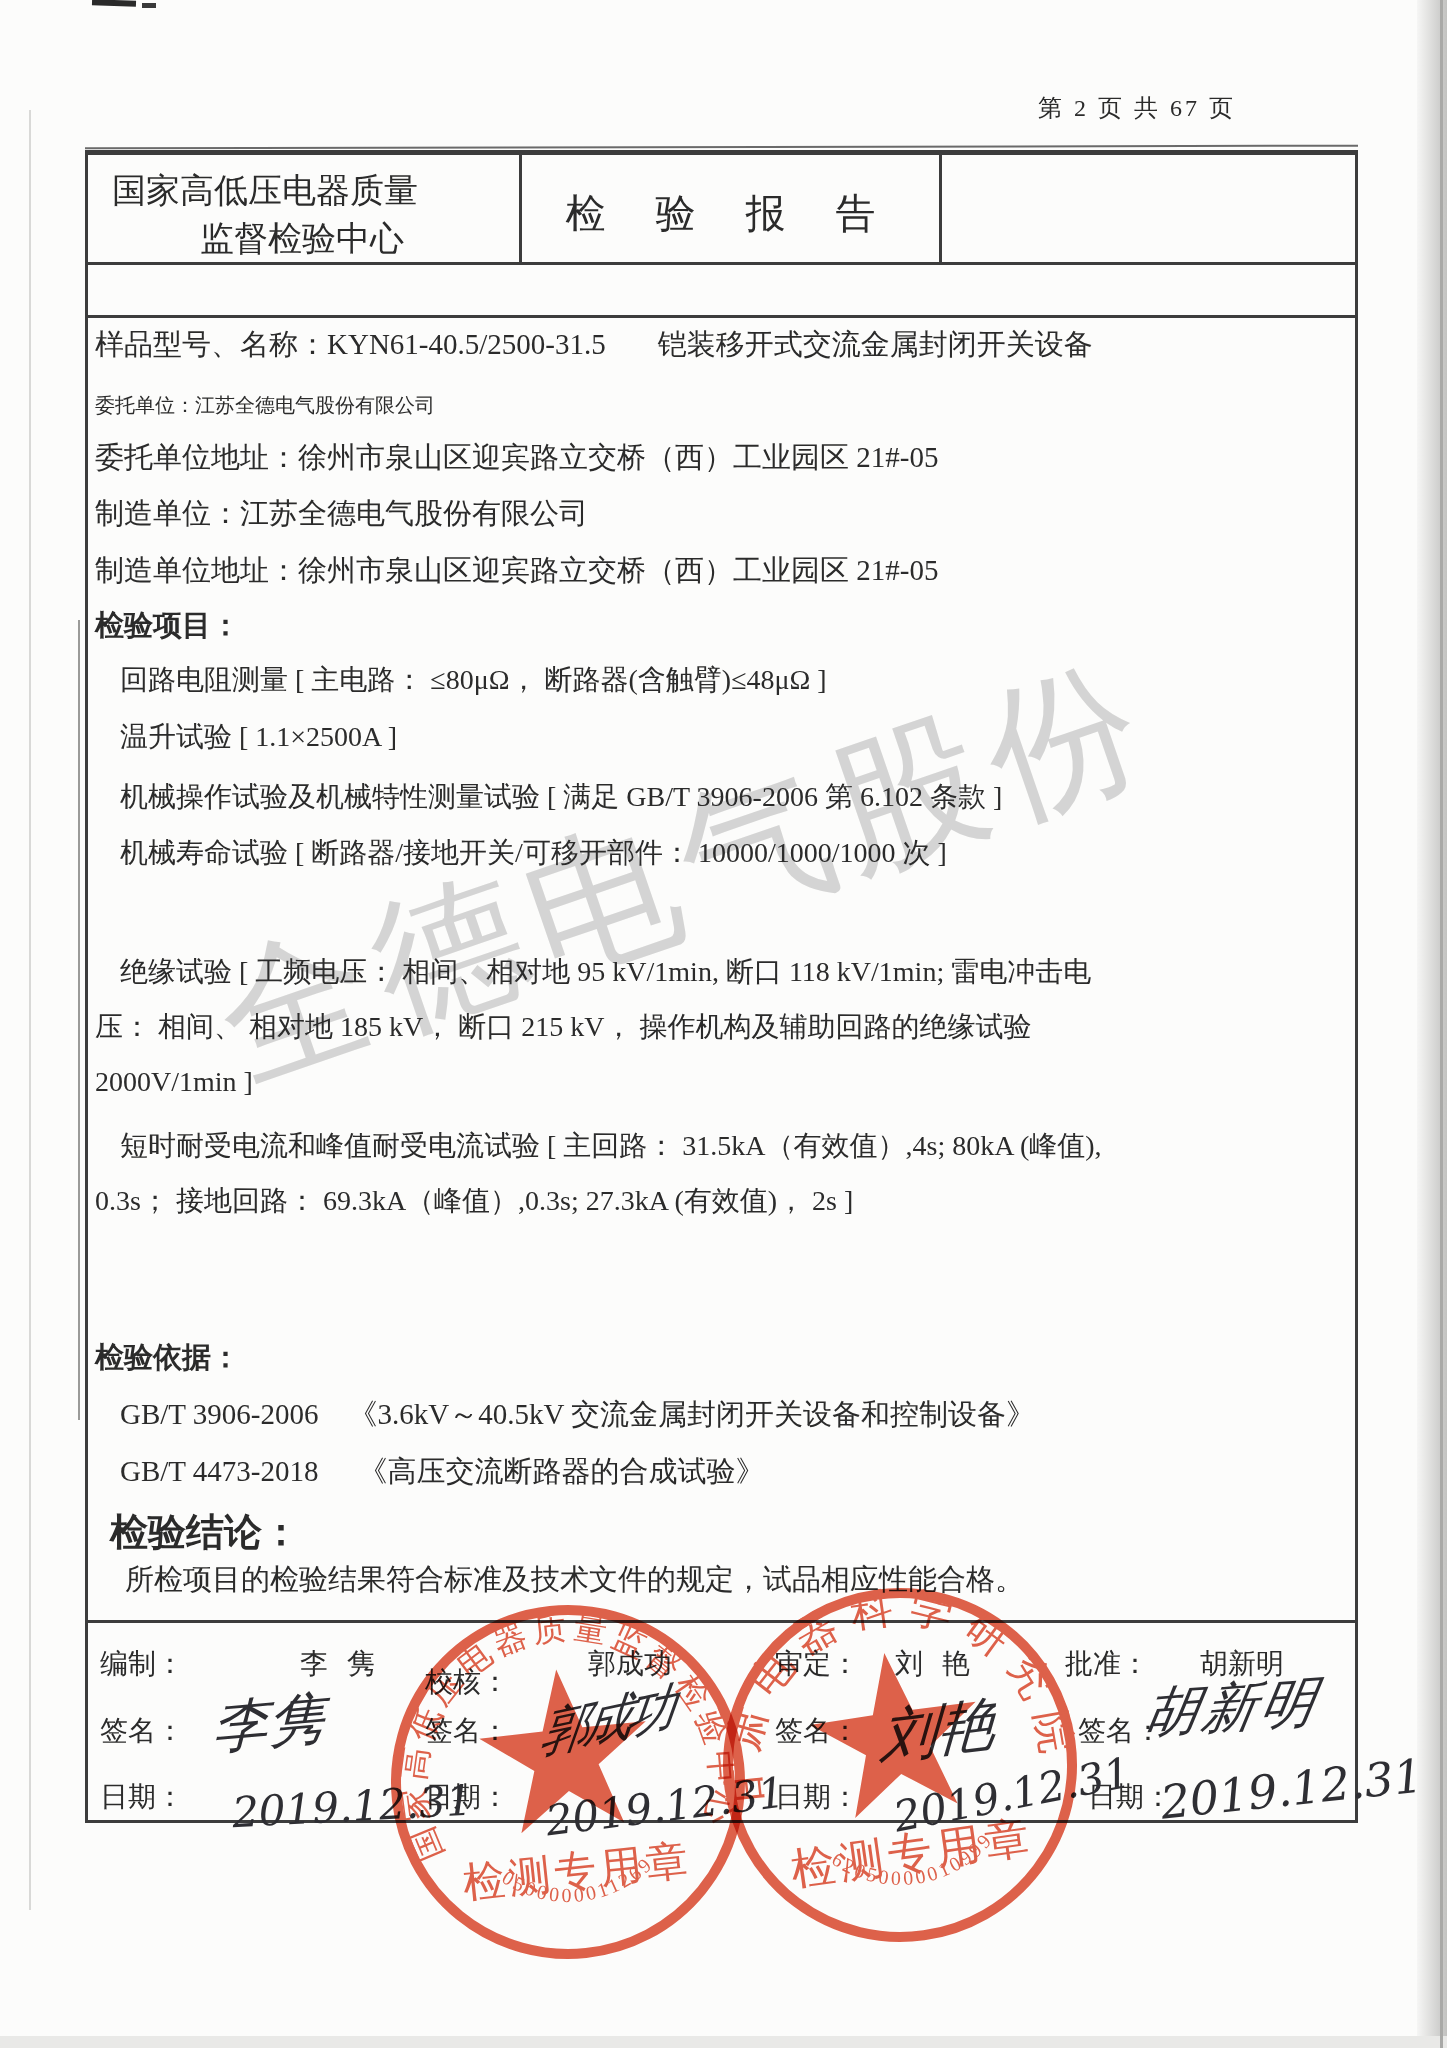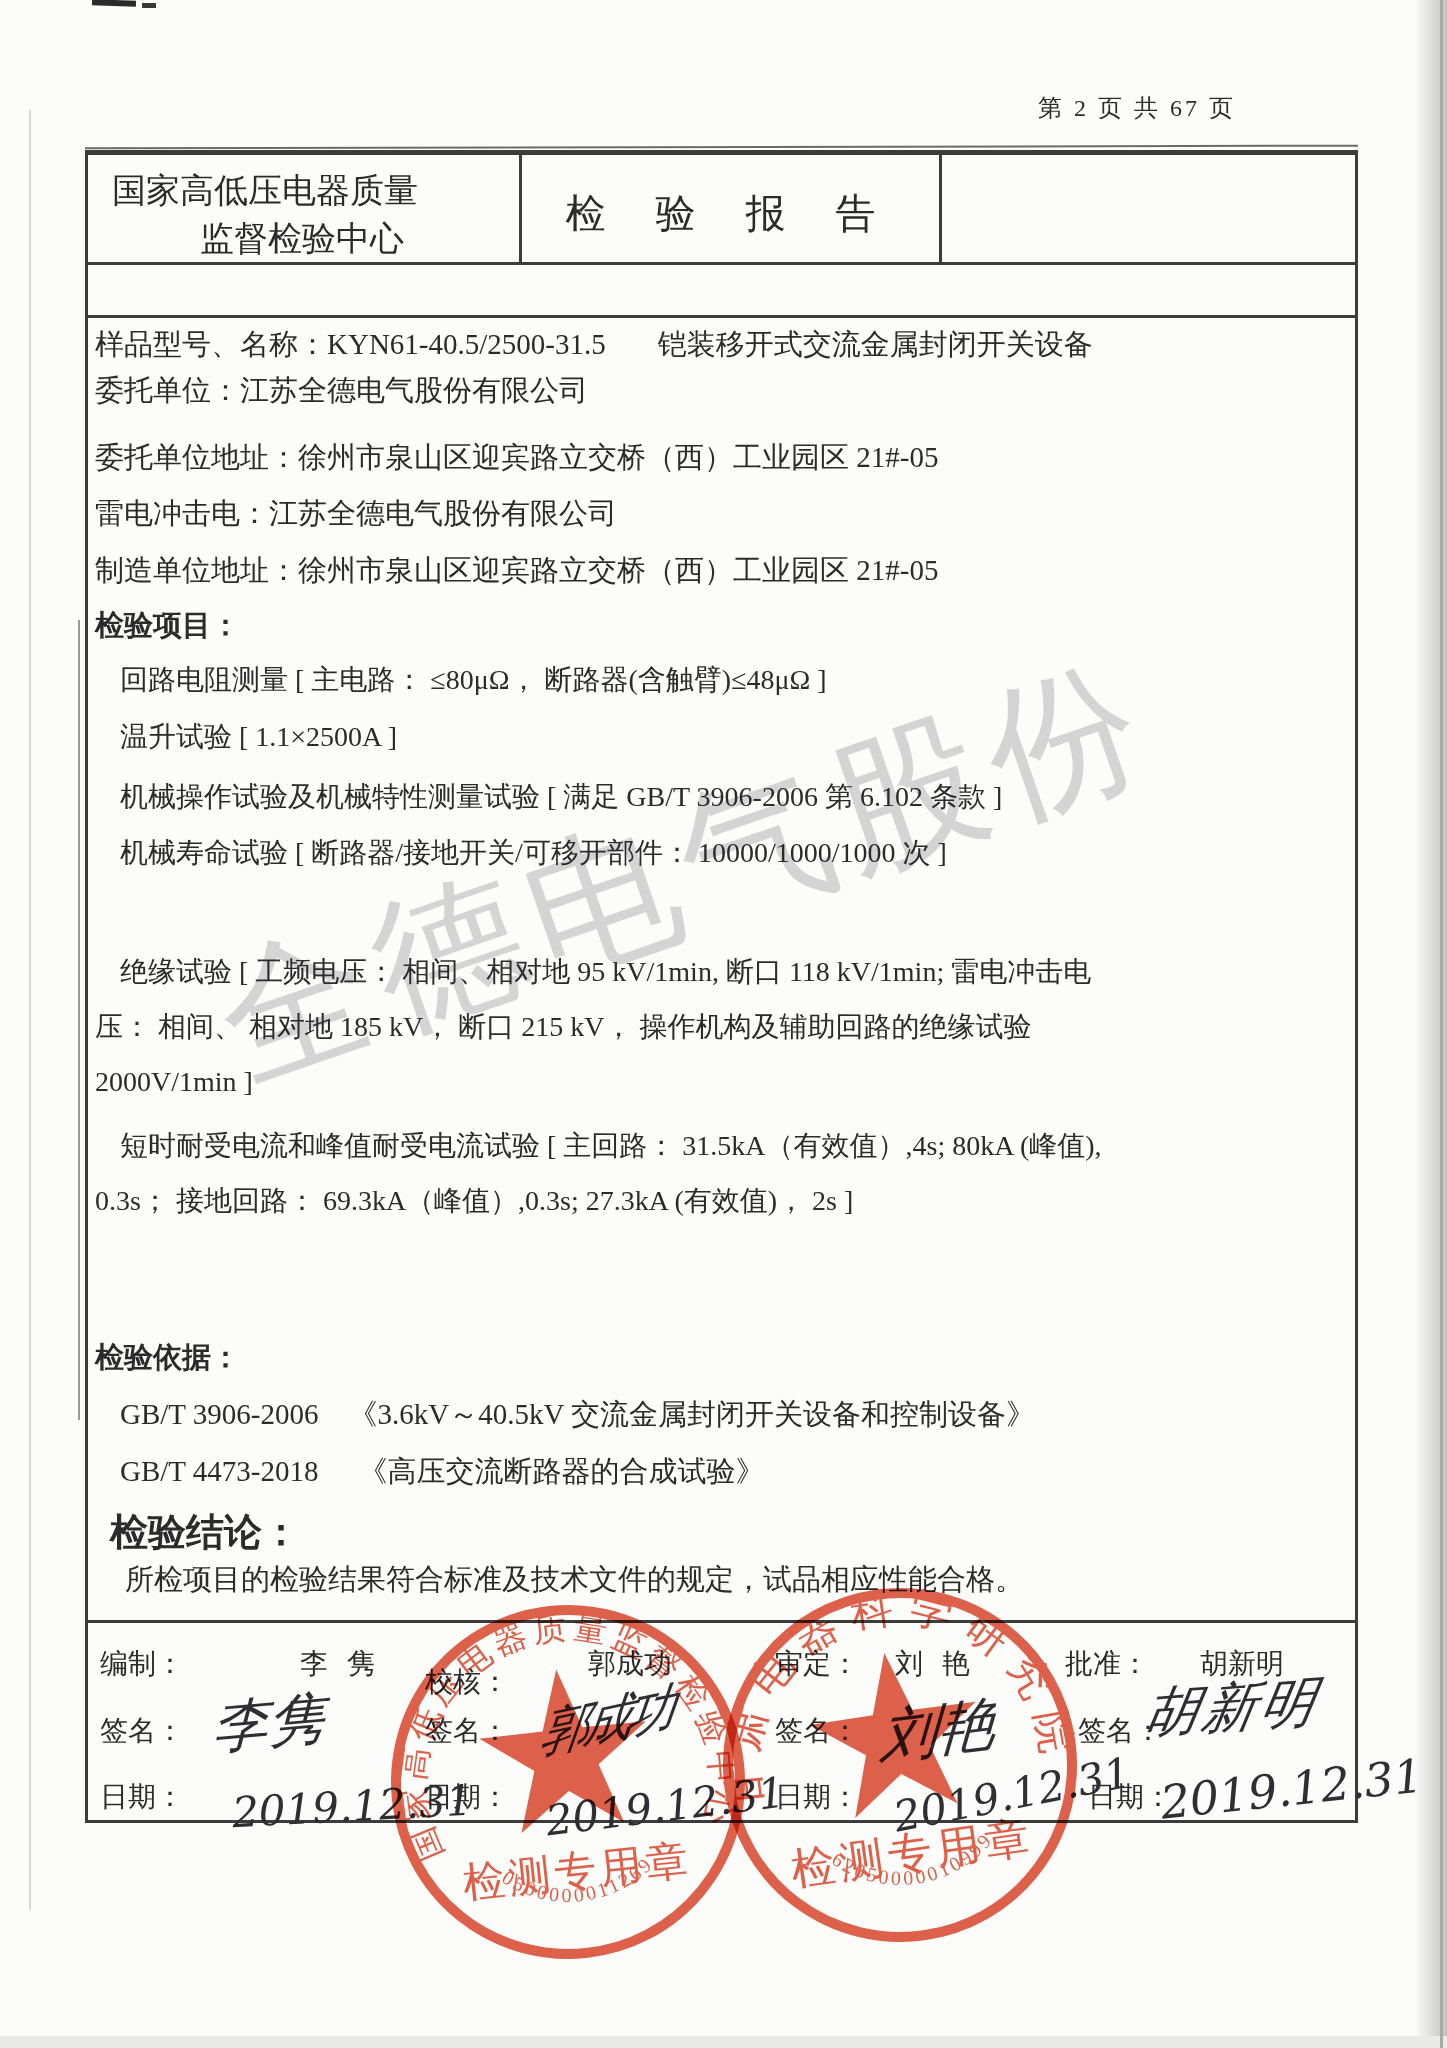--- a/index.html
+++ b/index.html
@@ -65,28 +65,28 @@
     <div class="line" style="left:939px;top:150px;width:3px;height:115px;"></div>
 
     <div class="t" style="left:85px;top:168px;width:360px;text-align:center;font-size:34px;">国家高低压电器质量</div>
     <div class="t" style="left:522px;top:186px;width:417px;text-align:center;font-size:40px;letter-spacing:20px;">检 验 报 告</div>
     <div class="t" style="left:85px;top:216px;width:434px;text-align:center;font-size:34px;">监督检验中心</div>
 
     <div class="t" style="left:95px;top:325px;font-size:29px;">
       <span>样品型号、名称：</span><span>KYN61-40.5/2500-31.5</span><span style="margin-left:52px;">铠装移开式交流金属封闭开关设备</span>
     </div>
 
-    <div class="t" style="left:95px;top:371px;font-size:29px;">
+    <div class="t" style="left:95px;top:392px;font-size:20px;">
       <span>委托单位：</span><span>江苏全德电气股份有限公司</span>
     </div>
     <div class="t" style="left:95px;top:438px;font-size:29px;">
       <span>委托单位地址：</span><span>徐州市泉山区迎宾路立交桥（西）工业园区 21#-05</span>
     </div>
     <div class="t" style="left:95px;top:494px;font-size:29px;">
-      <span>雷电冲击电：</span><span>江苏全德电气股份有限公司</span>
+      <span>制造单位：</span><span>江苏全德电气股份有限公司</span>
     </div>
     <div class="t" style="left:95px;top:551px;font-size:29px;">
       <span>制造单位地址：</span><span>徐州市泉山区迎宾路立交桥（西）工业园区 21#-05</span>
     </div>
 
     <div class="t b" style="left:95px;top:606px;font-size:29px;">检验项目：</div>
     <div class="t" style="left:120px;top:661px;font-size:28px;">回路电阻测量 [ 主电路： ≤80μΩ， 断路器(含触臂)≤48μΩ ]</div>
     <div class="t" style="left:120px;top:718px;font-size:28px;">温升试验 [ 1.1×2500A ]</div>
     <div class="t" style="left:120px;top:778px;font-size:28px;">机械操作试验及机械特性测量试验 [ 满足 GB/T 3906-2006 第 6.102 条款 ]</div>
     <div class="t" style="left:120px;top:834px;font-size:28px;">机械寿命试验 [ 断路器/接地开关/可移开部件： 10000/1000/1000 次 ]</div>

